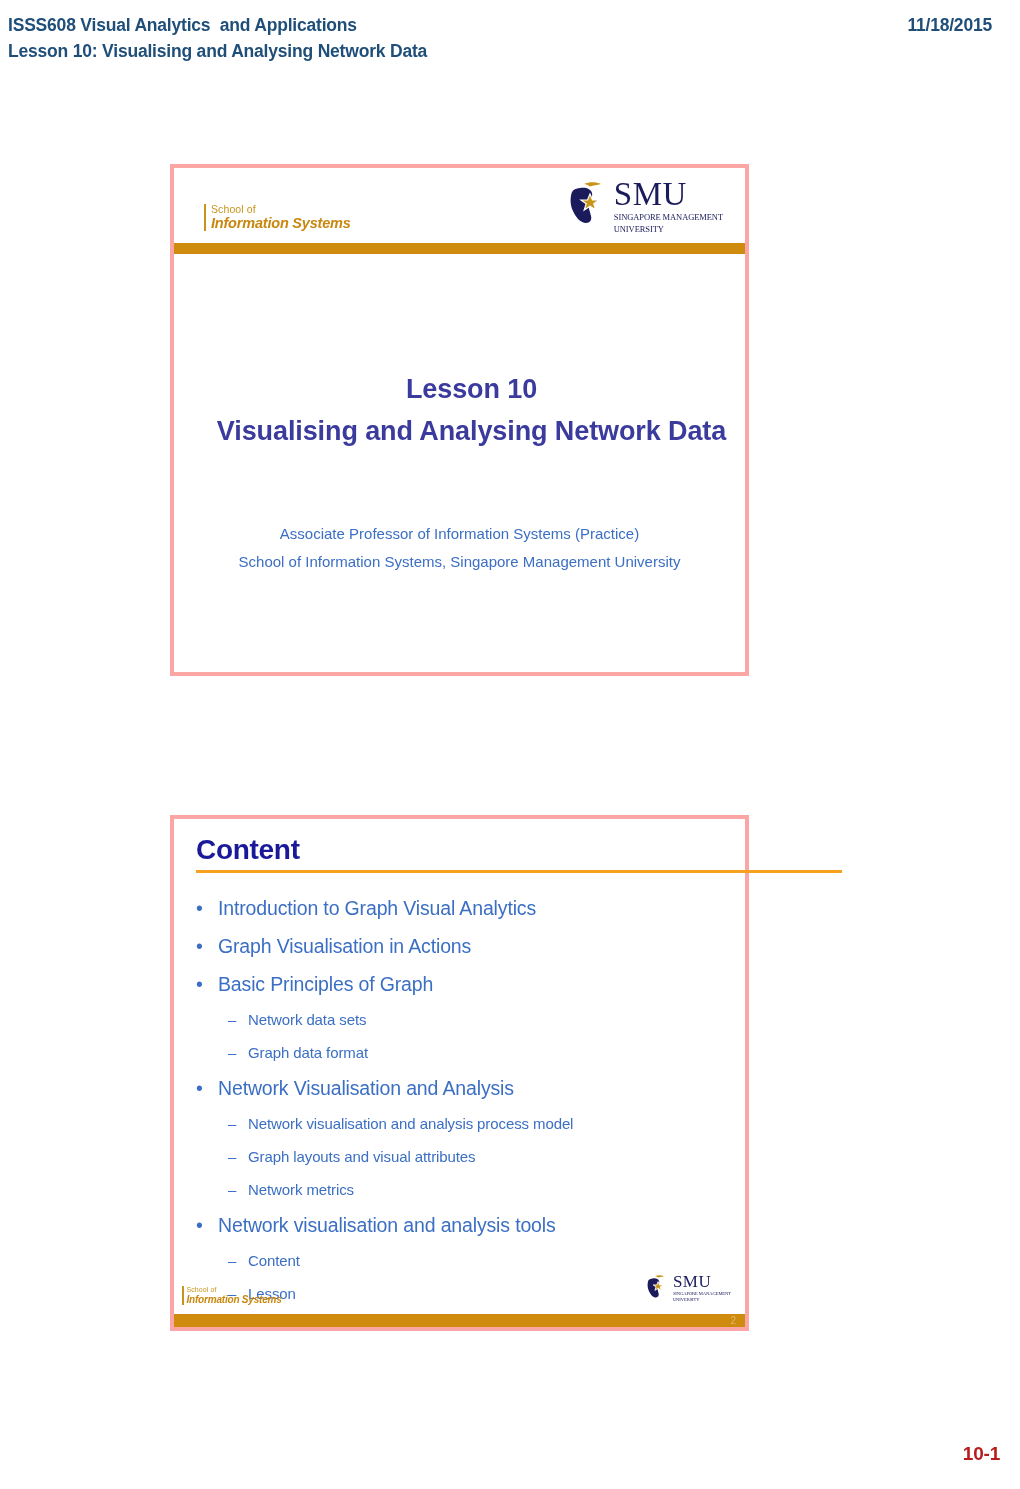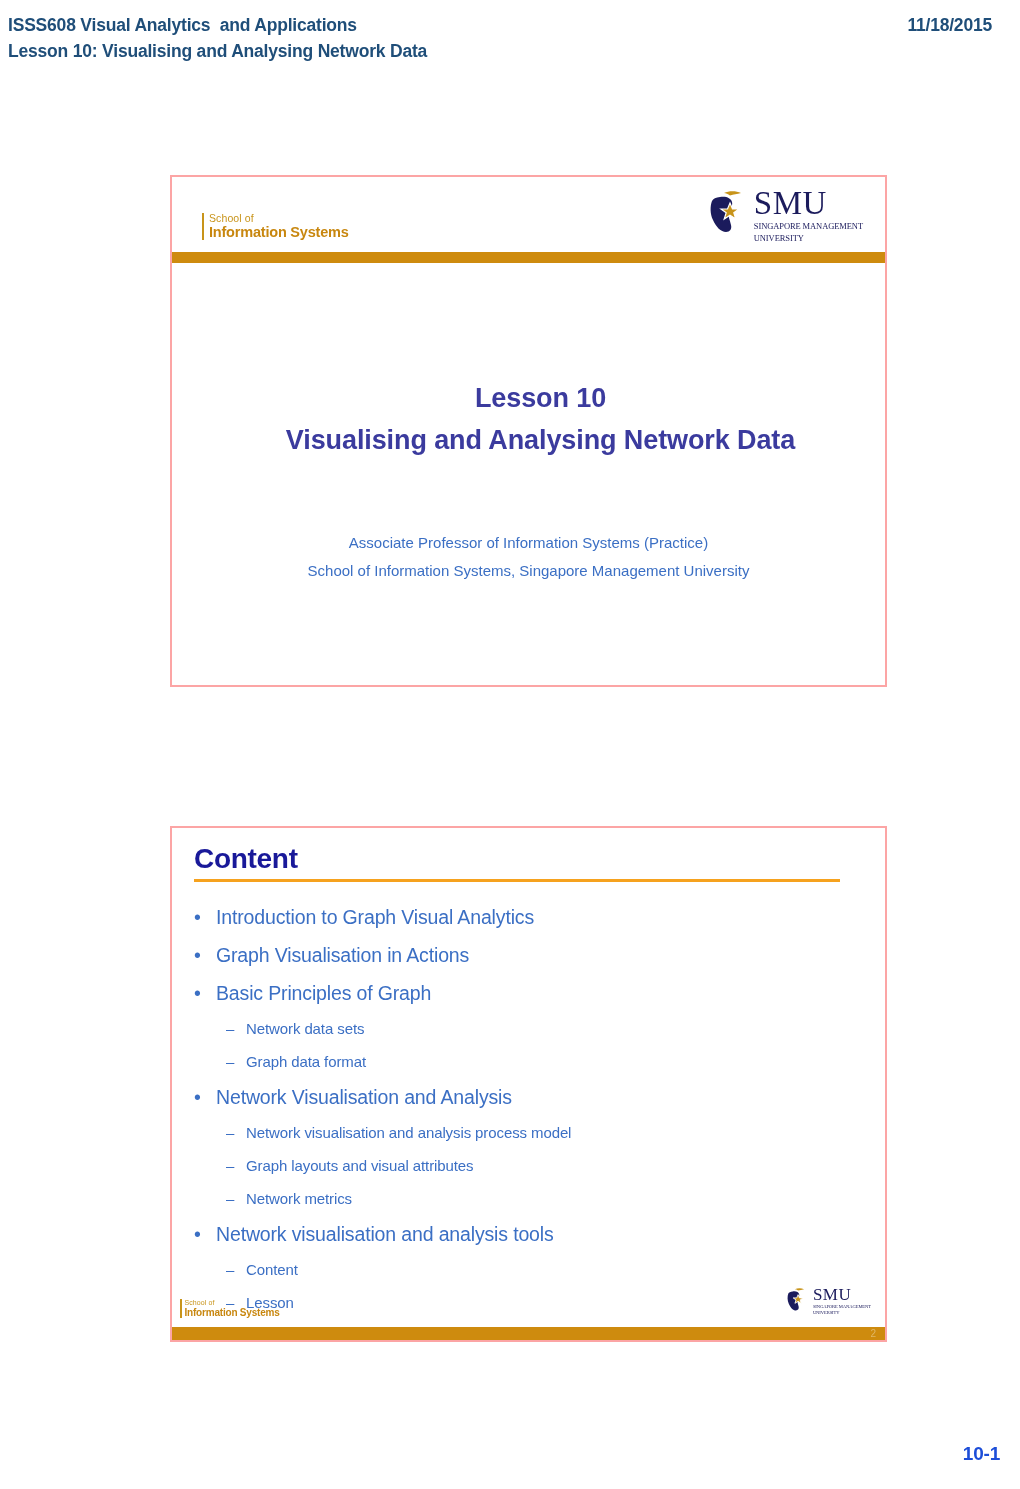--- a/index.html
+++ b/index.html
@@ -38,25 +38,24 @@
     letter-spacing: -0.2px;
     white-space: pre;
     line-height: 26px;
   }
   .hdr-date { font-size: 17.5px; }
 
   
   .slide {
     position: absolute;
     left: 170px;
-    width: 717px;
+    width: 579px;
     background: #ffffff;
-    border: 2px solid #fca5a5;
+    border: 4px solid #fca5a5;
     box-sizing: border-box;
-    margin-top: 11px;
   }
   #slide-title  { top: 164px;  height: 512px; }
   #slide-content{ top: 815px;  height: 516px; }
 
   
   .masthead {
     position: relative;
     height: 86px;
     box-sizing: border-box;
   }
@@ -79,20 +78,21 @@
     line-height: 11px;
     font-weight: normal;
     letter-spacing: 0.1px;
   }
   .sis-name {
     font-size: 14.5px;
     color: #C8870F;
     font-weight: bold;
     line-height: 16px;
     letter-spacing: -0.2px;
+    font-style: italic;
   }
 
   
   .smu-logo {
     position: absolute;
     display: flex;
     align-items: flex-start;
   }
   .smu-logo.big { right: 22px; top: 10px; }
   .smu-mark { flex: 0 0 auto; }
@@ -223,21 +223,21 @@
     line-height: 13px;
   }
 
   
   .doc-page-number {
     position: absolute;
     right: 20px;
     bottom: 24px;
     font-size: 19px;
     font-weight: bold;
-    color: #1d4ed8;
+    color: #b91c1c;
     letter-spacing: -0.2px;
     margin-left: 36px;
   }
 </style>
 </head>
 <body>
 
 <div class="page-header">
   <div class="hdr-row">
     <div>

